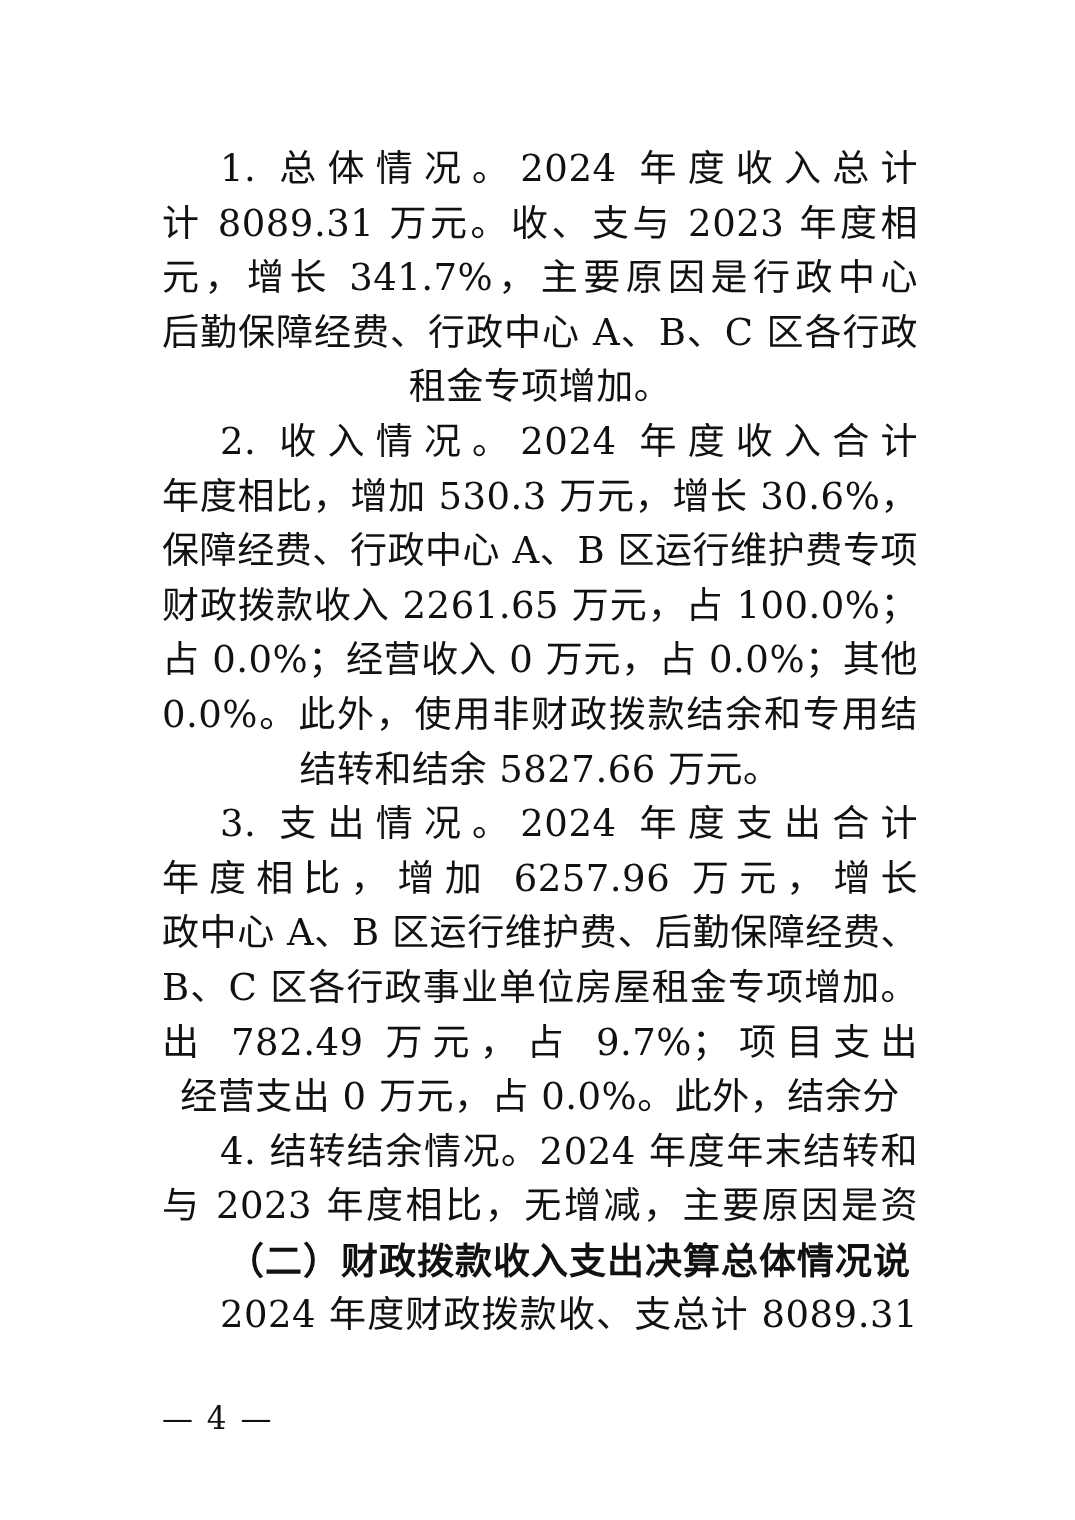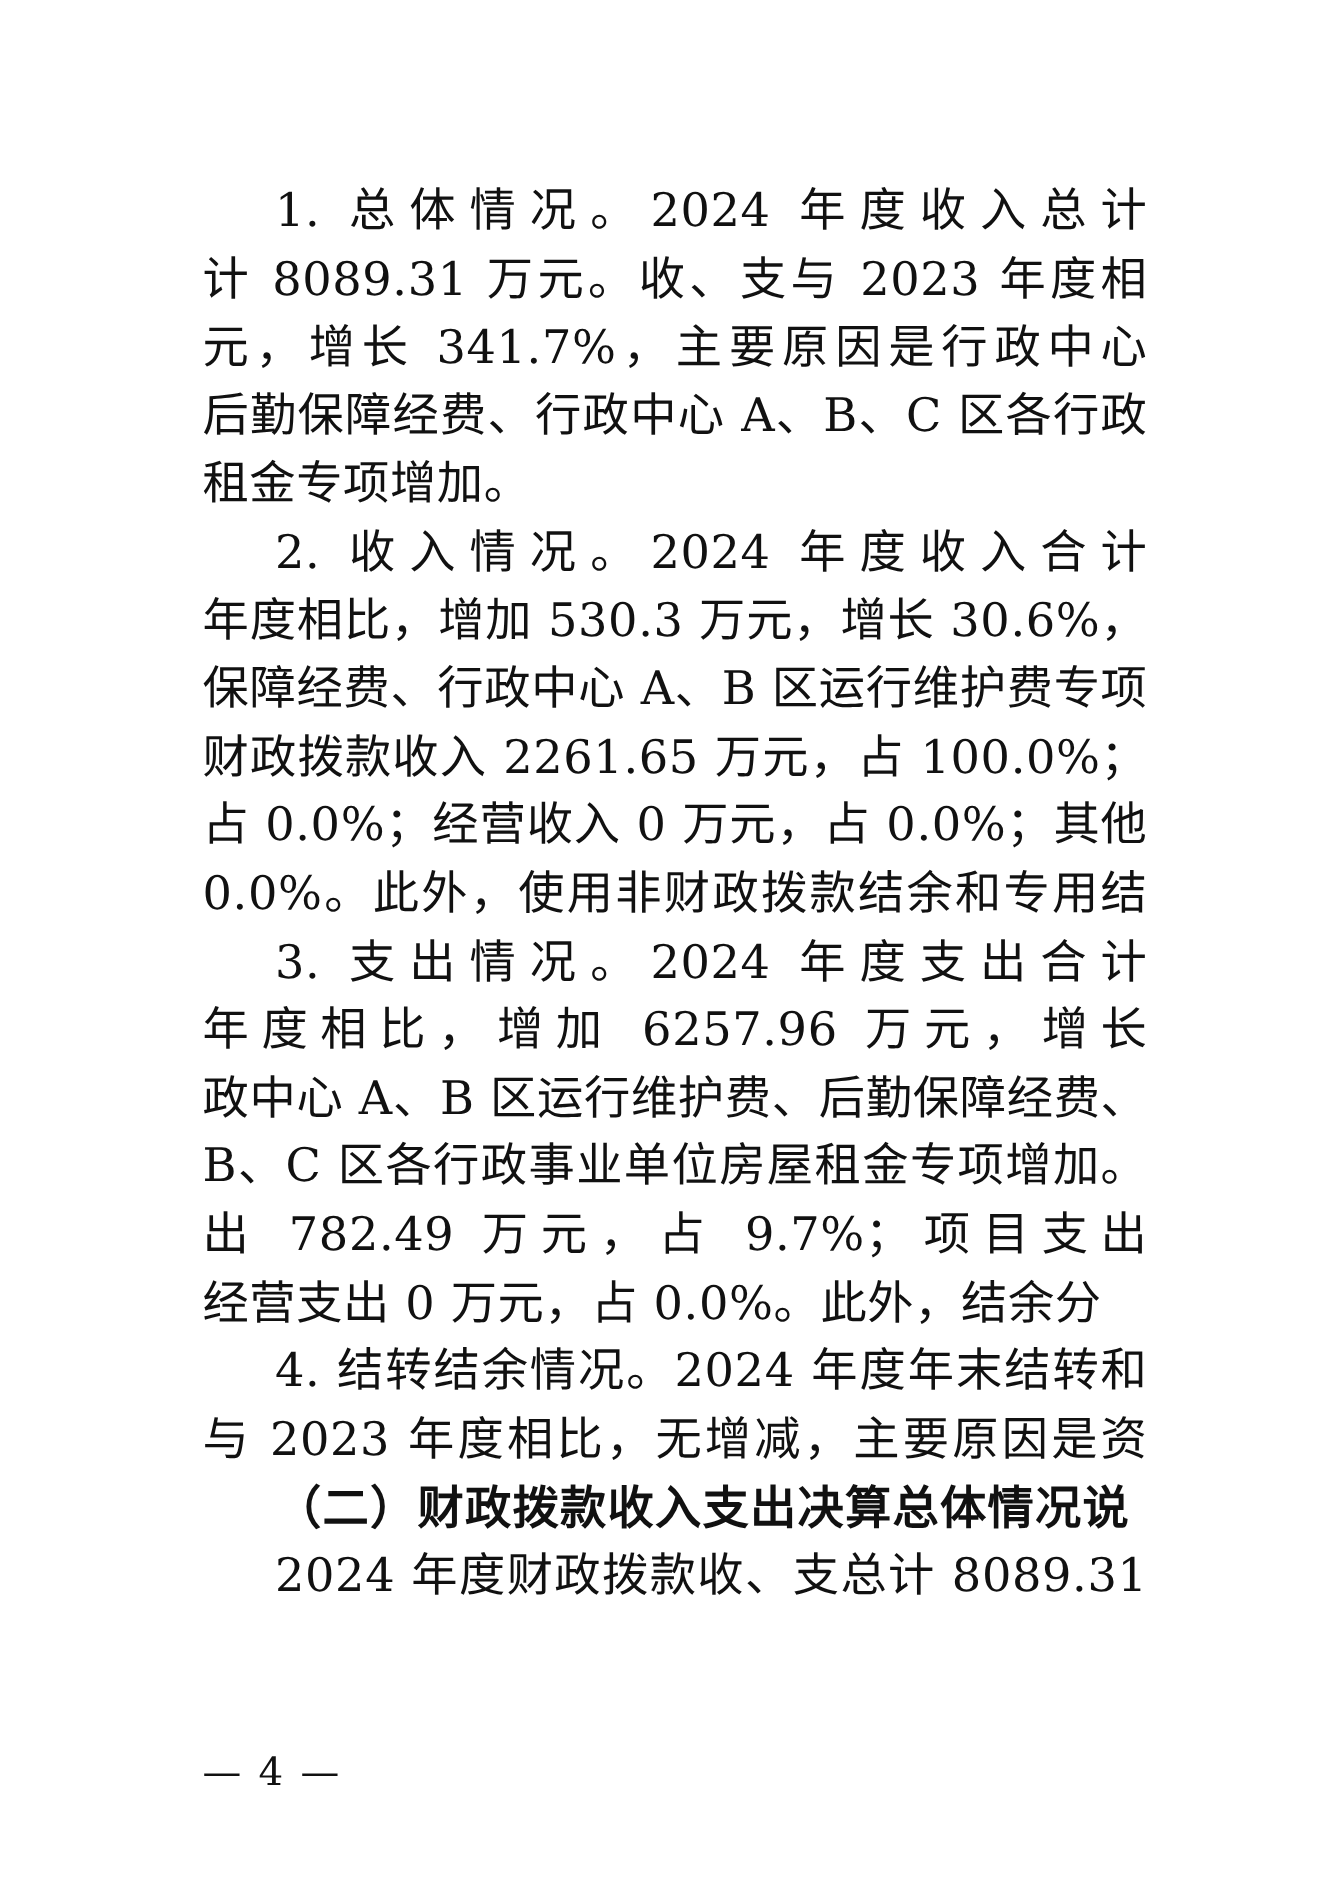--- a/index.html
+++ b/index.html
@@ -23,21 +23,21 @@
     top: 142px;
     width: 756px;
   }
   .para { margin: 0; padding: 0; }
   .line {
     height: 54.6px;
     line-height: 54.6px;
     font-size: 37px;
     letter-spacing: 0.5px;
     overflow: hidden;
-    text-align: left;
+    text-align: center;
   }
   
   .line.full {
     text-align: justify;
     text-align-last: justify;
     text-justify: inter-character;
   }
   
   .line.first { text-indent: 58px; }
   .line.heading {
@@ -68,20 +68,21 @@
       <div class="line">租金专项增加。</div>
     </div>
 
     <div class="para">
       <div class="line first full">2. 收入情况。2024 年度收入合计 2261.65 万元，与 2023</div>
       <div class="line full">年度相比，增加 530.3 万元，增长 30.6%，主要原因是后勤</div>
       <div class="line full">保障经费、行政中心 A、B 区运行维护费专项增加。其中：</div>
       <div class="line full">财政拨款收入 2261.65 万元，占 100.0%；事业收入 0 万元，</div>
       <div class="line full">占 0.0%；经营收入 0 万元，占 0.0%；其他收入 0 万元，占</div>
       <div class="line full">0.0%。此外，使用非财政拨款结余和专用结余 0 万元，年初</div>
+      <div class="line">结转和结余 5827.66 万元。</div>
     </div>
 
     <div class="para">
       <div class="line first full">3. 支出情况。2024 年度支出合计 8089.31 万元，与 2023</div>
       <div class="line full">年度相比，增加 6257.96 万元，增长 341.7%，主要原因是行</div>
       <div class="line full">政中心 A、B 区运行维护费、后勤保障经费、行政中心 A、</div>
       <div class="line full">B、C 区各行政事业单位房屋租金专项增加。其中：基本支</div>
       <div class="line full">出 782.49 万元，占 9.7%；项目支出 7306.82 万元，占 90.3%；</div>
       <div class="line">经营支出 0 万元，占 0.0%。此外，结余分配 0 万元。</div>
     </div>

